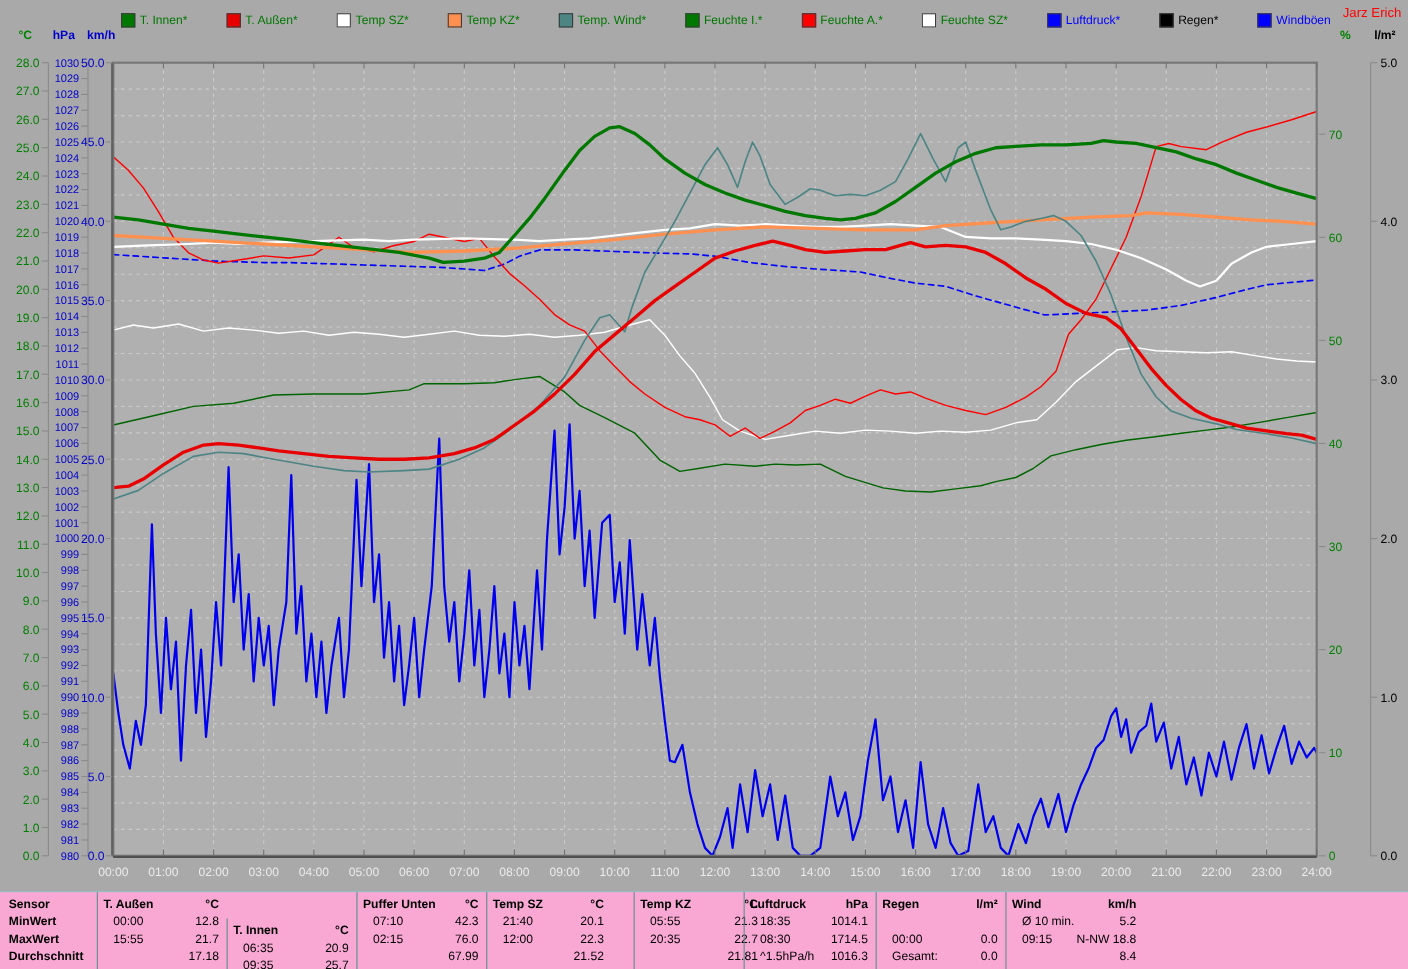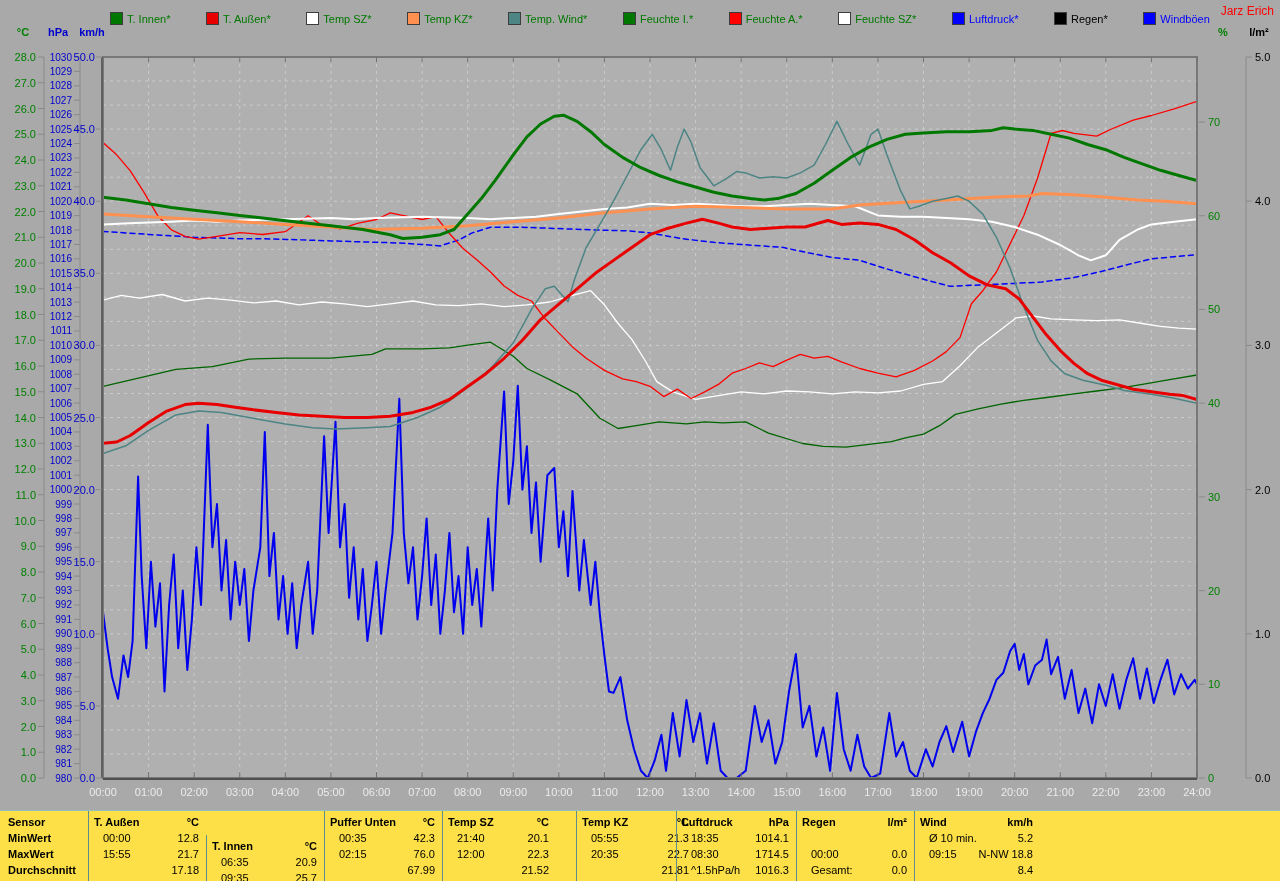--- a/index.html
+++ b/index.html
@@ -7,21 +7,21 @@
           font-family:"Liberation Sans",sans-serif;}
   .titlebar-text{position:absolute;top:4px;left:0;width:100%;text-align:center;
           font-size:15px;color:#e2e2e2;letter-spacing:0.5px;}
   .watermark{position:absolute;top:4px;right:6px;font-size:12px;color:#ff0000;}
   .unit-label{position:absolute;font-size:11px;font-weight:bold;}
   #legend{position:absolute;left:110px;top:12px;width:1100px;display:flex;
           justify-content:space-between;align-items:center;}
   .legend-item{display:flex;align-items:center;gap:4px;font-size:11px;white-space:nowrap;cursor:default;}
   .legend-swatch{width:11px;height:11px;border:1px solid #3c3c3c;flex:0 0 auto;}
   #plot{position:absolute;left:0;top:0;}
-  #stats-table{position:absolute;left:0;top:810px;width:1280px;height:71px;background:#fde047;
+  #stats-table{position:absolute;left:0;top:810px;width:1280px;height:71px;background:#f9a8d4;
           border-top:1px solid #8fbfbf;font-size:11px;color:#000;}
   .tbl-labelcol{position:absolute;top:0;height:71px;}
   .tbl-group{position:absolute;top:0;height:71px;border-left:1px solid #5f8d8d;box-sizing:border-box;}
   .tbl-line{position:absolute;left:0;width:100%;height:16px;line-height:16px;white-space:nowrap;}
   .tbl-name{position:absolute;left:5px;font-weight:bold;}
   .tbl-unit{position:absolute;right:7px;font-weight:bold;}
   .tbl-time{position:absolute;left:14px;}
   .tbl-val{position:absolute;right:7px;}
   .tbl-rowlabel{position:absolute;left:8px;font-weight:bold;}
 </style>
@@ -497,21 +497,21 @@
           <span class="tbl-time"></span>
           <span class="tbl-val">23.02</span>
         </div>
       </div>
       <div class="tbl-group" style="left: 324px; width: 118px;">
         <div class="tbl-line" style="top: 3px;">
           <span class="tbl-name">Puffer Unten</span>
           <span class="tbl-unit">°C</span>
         </div>
         <div class="tbl-line" style="top: 19px;">
-          <span class="tbl-time">00:35</span>
+          <span class="tbl-time">07:10</span>
           <span class="tbl-val">42.3</span>
         </div>
         <div class="tbl-line" style="top: 35px;">
           <span class="tbl-time">02:15</span>
           <span class="tbl-val">76.0</span>
         </div>
         <div class="tbl-line" style="top: 51px;">
           <span class="tbl-time"></span>
           <span class="tbl-val">67.99</span>
         </div>

